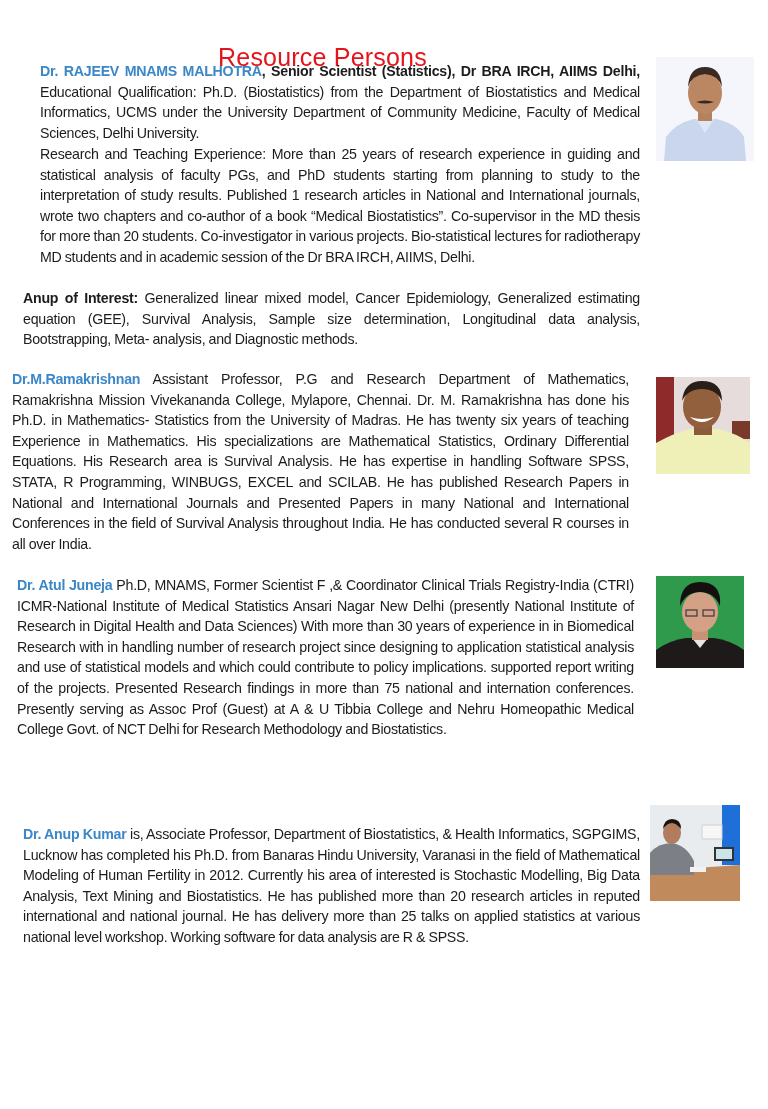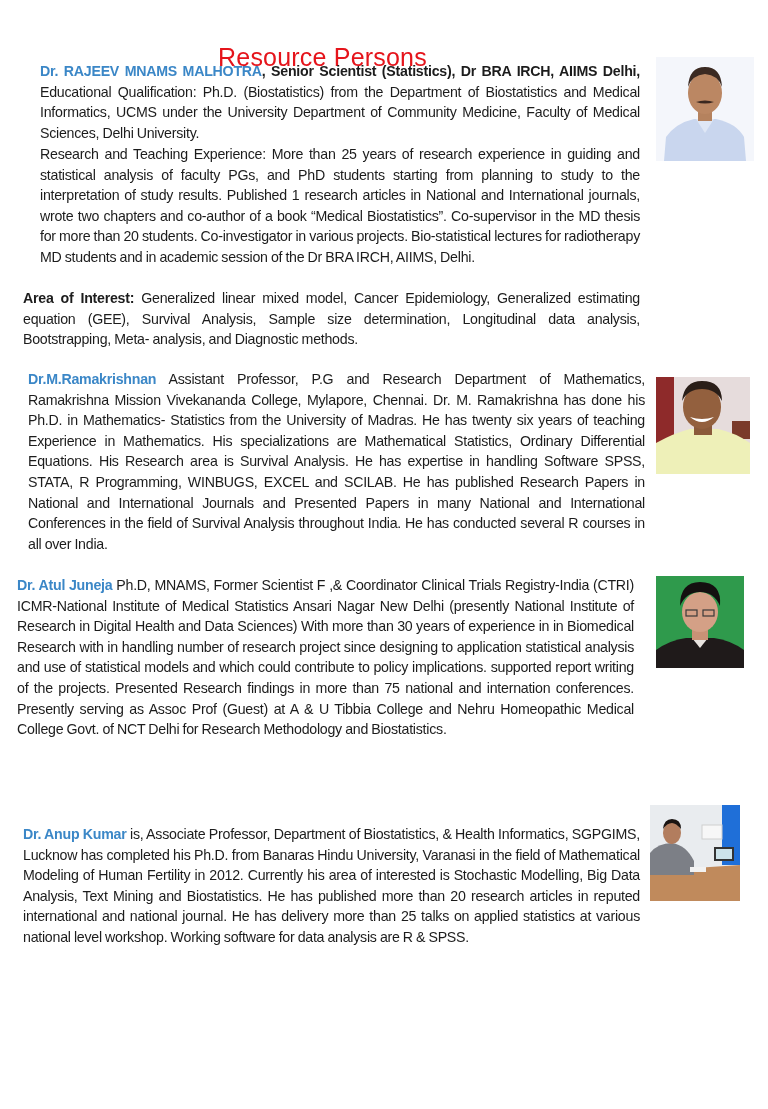--- a/index.html
+++ b/index.html
@@ -19,37 +19,37 @@
 <body>
 
 <div class="title">Resource Persons</div>
 
 <section>
   <div class="para" style="left:40px; top:61px; width:600px;">
     <span class="name">Dr. RAJEEV MNAMS MALHOTRA</span><span class="bold">, Senior Scientist (Statistics), Dr BRA IRCH, AIIMS Delhi,</span><span> Educational Qualification: Ph.D. (Biostatistics) from the Department of Biostatistics and Medical Informatics, UCMS under the University Department of Community Medicine, Faculty of Medical Sciences, Delhi  University.</span>
   </div>
   <div class="para" style="left:40px; top:144px; width:600px;">Research and Teaching Experience: More than 25 years of research experience in guiding and statistical analysis of faculty PGs, and  PhD students starting from planning to study to the interpretation of study results. Published 1  research articles in National and International journals, wrote two chapters and co-author of a  book “Medical Biostatistics”. Co-supervisor in the MD thesis for more than 20 students. Co-investigator in various projects. Bio-statistical lectures for radiotherapy MD students and in  academic session of the Dr BRA IRCH, AIIMS, Delhi.</div>
   <div class="para" style="left:23px; top:288px; width:617px;">
-    <span class="bold">Area of Interest:</span><span> Generalized linear mixed model, Cancer Epidemiology, Generalized estimating equation (GEE),  Survival Analysis, Sample size determination, Longitudinal data analysis, Bootstrapping, Meta-  analysis, and Diagnostic methods.</span>
+    <span class="bold">Anup of Interest:</span><span> Generalized linear mixed model, Cancer Epidemiology, Generalized estimating equation (GEE),  Survival Analysis, Sample size determination, Longitudinal data analysis, Bootstrapping, Meta-  analysis, and Diagnostic methods.</span>
   </div>
   <div class="photo" style="left:656px; top:57px; width:98px; height:104px;" title="Portrait of Dr. Rajeev Kumar Malhotra">
     <svg viewBox="0 0 98 104" preserveAspectRatio="none">
       <rect width="98" height="104" fill="#f4f6fb"></rect>
       <path d="M8 104 L10 80 Q20 66 38 62 L60 62 Q80 66 88 80 L90 104 Z" fill="#c9d6ee"></path>
       <path d="M40 62 L49 76 L58 62 Z" fill="#dfe7f5"></path>
       <rect x="42" y="50" width="14" height="14" fill="#b5825e"></rect>
       <ellipse cx="49" cy="36" rx="17" ry="21" fill="#bb8763"></ellipse>
       <path d="M32 30 Q33 10 49 10 Q65 10 66 30 Q62 18 49 17 Q36 18 32 30 Z" fill="#3b2a22"></path>
       <path d="M40 45 Q49 42 58 45 Q49 48 40 45 Z" fill="#3a2820"></path>
     </svg>
   </div>
 </section>
 
 <section>
-  <div class="para" style="left:28px; top:369px; width:617px;">
+  <div class="para" style="left:12px; top:369px; width:617px;">
     <span class="name">Dr.M.Ramakrishnan</span><span> Assistant Professor, P.G and Research Department of Mathematics, Ramakrishna Mission Vivekananda College, Mylapore,  Chennai. Dr. M. Ramakrishna has done his Ph.D. in Mathematics- Statistics  from the University of Madras. He has twenty six years of teaching  Experience in Mathematics. His specializations are Mathematical Statistics,  Ordinary Differential Equations. His Research area is Survival Analysis. He  has expertise in handling Software SPSS, STATA, R Programming,  WINBUGS, EXCEL and SCILAB. He has published Research Papers in  National and International Journals and Presented Papers in many National  and International Conferences in the field of Survival Analysis throughout  India. He has conducted several R courses in all over India.</span>
   </div>
   <div class="photo" style="left:656px; top:377px; width:94px; height:97px;" title="Portrait of Dr. M. Ramakrishnan">
     <svg viewBox="0 0 94 97" preserveAspectRatio="none">
       <rect width="94" height="97" fill="#e6dcdc"></rect>
       <rect x="0" y="0" width="18" height="70" fill="#8e2a2a"></rect>
       <rect x="76" y="44" width="18" height="18" fill="#7a3a2a"></rect>
       <path d="M0 97 L0 66 Q18 56 34 52 L62 52 Q80 56 94 66 L94 97 Z" fill="#eef0b8"></path>
       <rect x="38" y="44" width="18" height="14" fill="#8a5a3a"></rect>
       <ellipse cx="46" cy="30" rx="19" ry="22" fill="#93603e"></ellipse>

